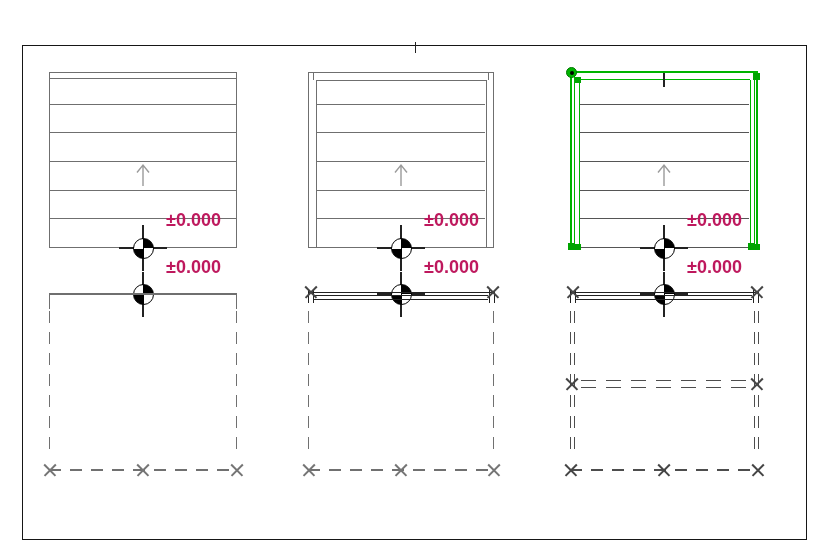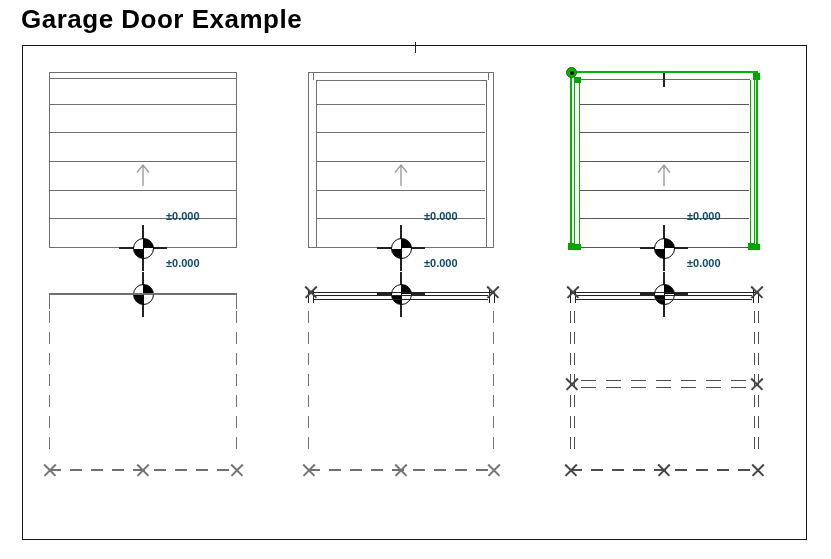--- a/index.html
+++ b/index.html
@@ -22,35 +22,34 @@
   .dark{--c:#4d4d4d;}
   .x{position:absolute;width:13px;height:13px;color:#757575;}
   .x.dk{color:#454545;}
   .x::before,.x::after{content:"";position:absolute;left:50%;top:50%;width:16px;height:1.5px;
       background:currentColor;}
   .x::before{transform:translate(-50%,-50%) rotate(45deg);}
   .x::after{transform:translate(-50%,-50%) rotate(-45deg);}
   .datum{position:absolute;width:21px;height:21px;border:1.3px solid #000;border-radius:50%;
       box-sizing:border-box;
       background:conic-gradient(#000 0 25%,#fff 0 50%,#000 0 75%,#fff 0 100%);}
-  .lvl{position:absolute;font-size:11px;font-weight:bold;color:#0c4a6e;white-space:nowrap;}
+  .lvl{position:absolute;font-size:18px;font-weight:bold;color:#be185d;white-space:nowrap;}
   .arrow{position:absolute;width:16px;height:24px;}
   .sq{position:absolute;background:#00a400;}
   .hcirc{position:absolute;left:566px;top:67px;width:11px;height:11px;border-radius:50%;
       background:#00b400;border:1px solid #007700;box-sizing:border-box;}
   .hcirc::after{content:"";position:absolute;left:2.5px;top:2.5px;width:4px;height:4px;
       border-radius:50%;background:#000;}
   .grp{position:absolute;inset:0;}
 </style>
 </head>
 <body>
 
 <div class="sheet">
 
-  <div class="title">Garage Door Example</div>
   <div class="frame"></div>
   <div class="ln bk" style="left:414.6px;top:41.5px;width:1.5px;height:11px;"></div>
 
   <div class="grp">
     <div class="rect r-g" style="left:49px;top:72px;width:188px;height:176px;"></div>
     <div class="ln g" style="left:50px;top:77.5px;width:186px;height:1px;"></div>
     <div class="ln g" style="left:50px;top:104px;width:186px;height:1px;"></div>
     <div class="ln g" style="left:50px;top:131.5px;width:186px;height:1px;"></div>
     <div class="ln g" style="left:50px;top:161px;width:186px;height:1px;"></div>
     <div class="ln g" style="left:50px;top:190px;width:186px;height:1px;"></div>

